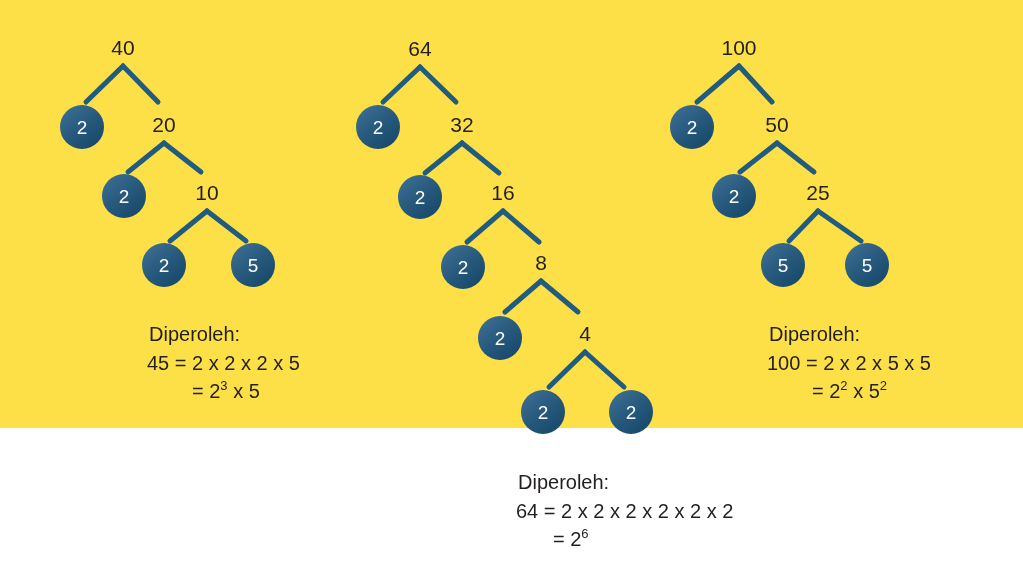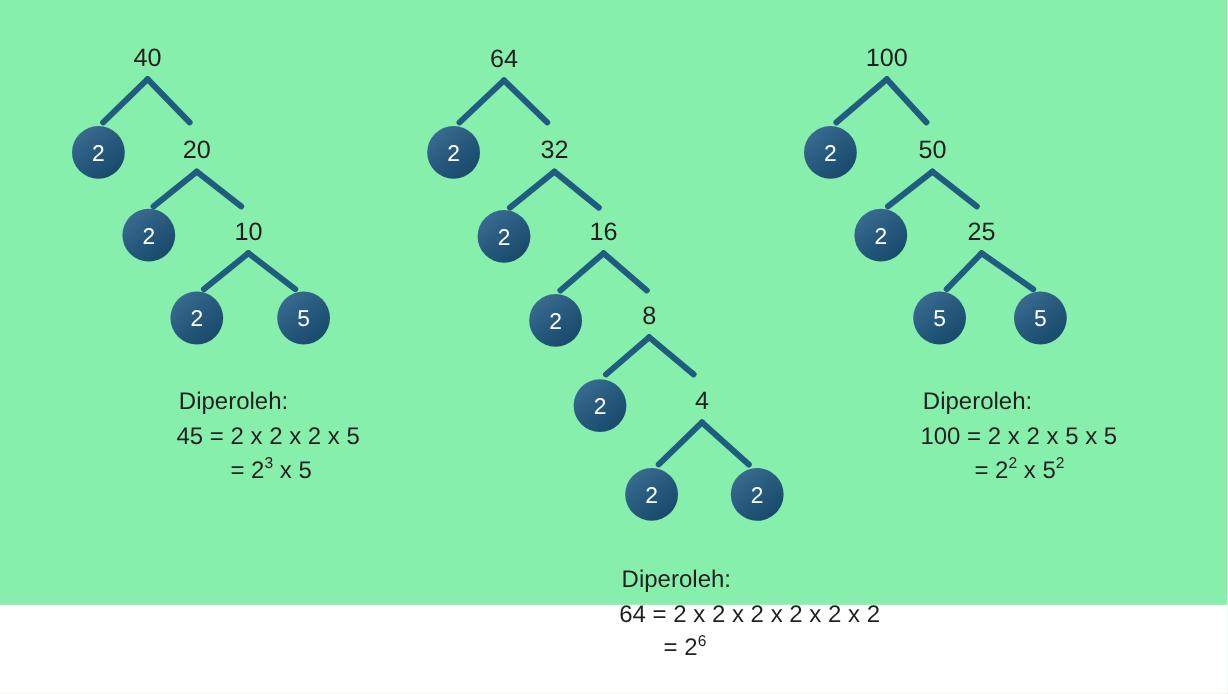--- a/index.html
+++ b/index.html
@@ -9,22 +9,22 @@
   }
   body {
     width: 1023px;
     height: 578px;
     overflow: hidden;
     font-family: "Liberation Sans", sans-serif;
   }
   #stage {
     position: relative;
     width: 1023px;
-    height: 504px;
-    background: #86efac;
+    height: 428px;
+    background: #fde047;
   }
   svg.diagram {
     position: absolute;
     left: 0;
     top: 0;
     width: 1023px;
     height: 578px;
     display: block;
   }
   text {

